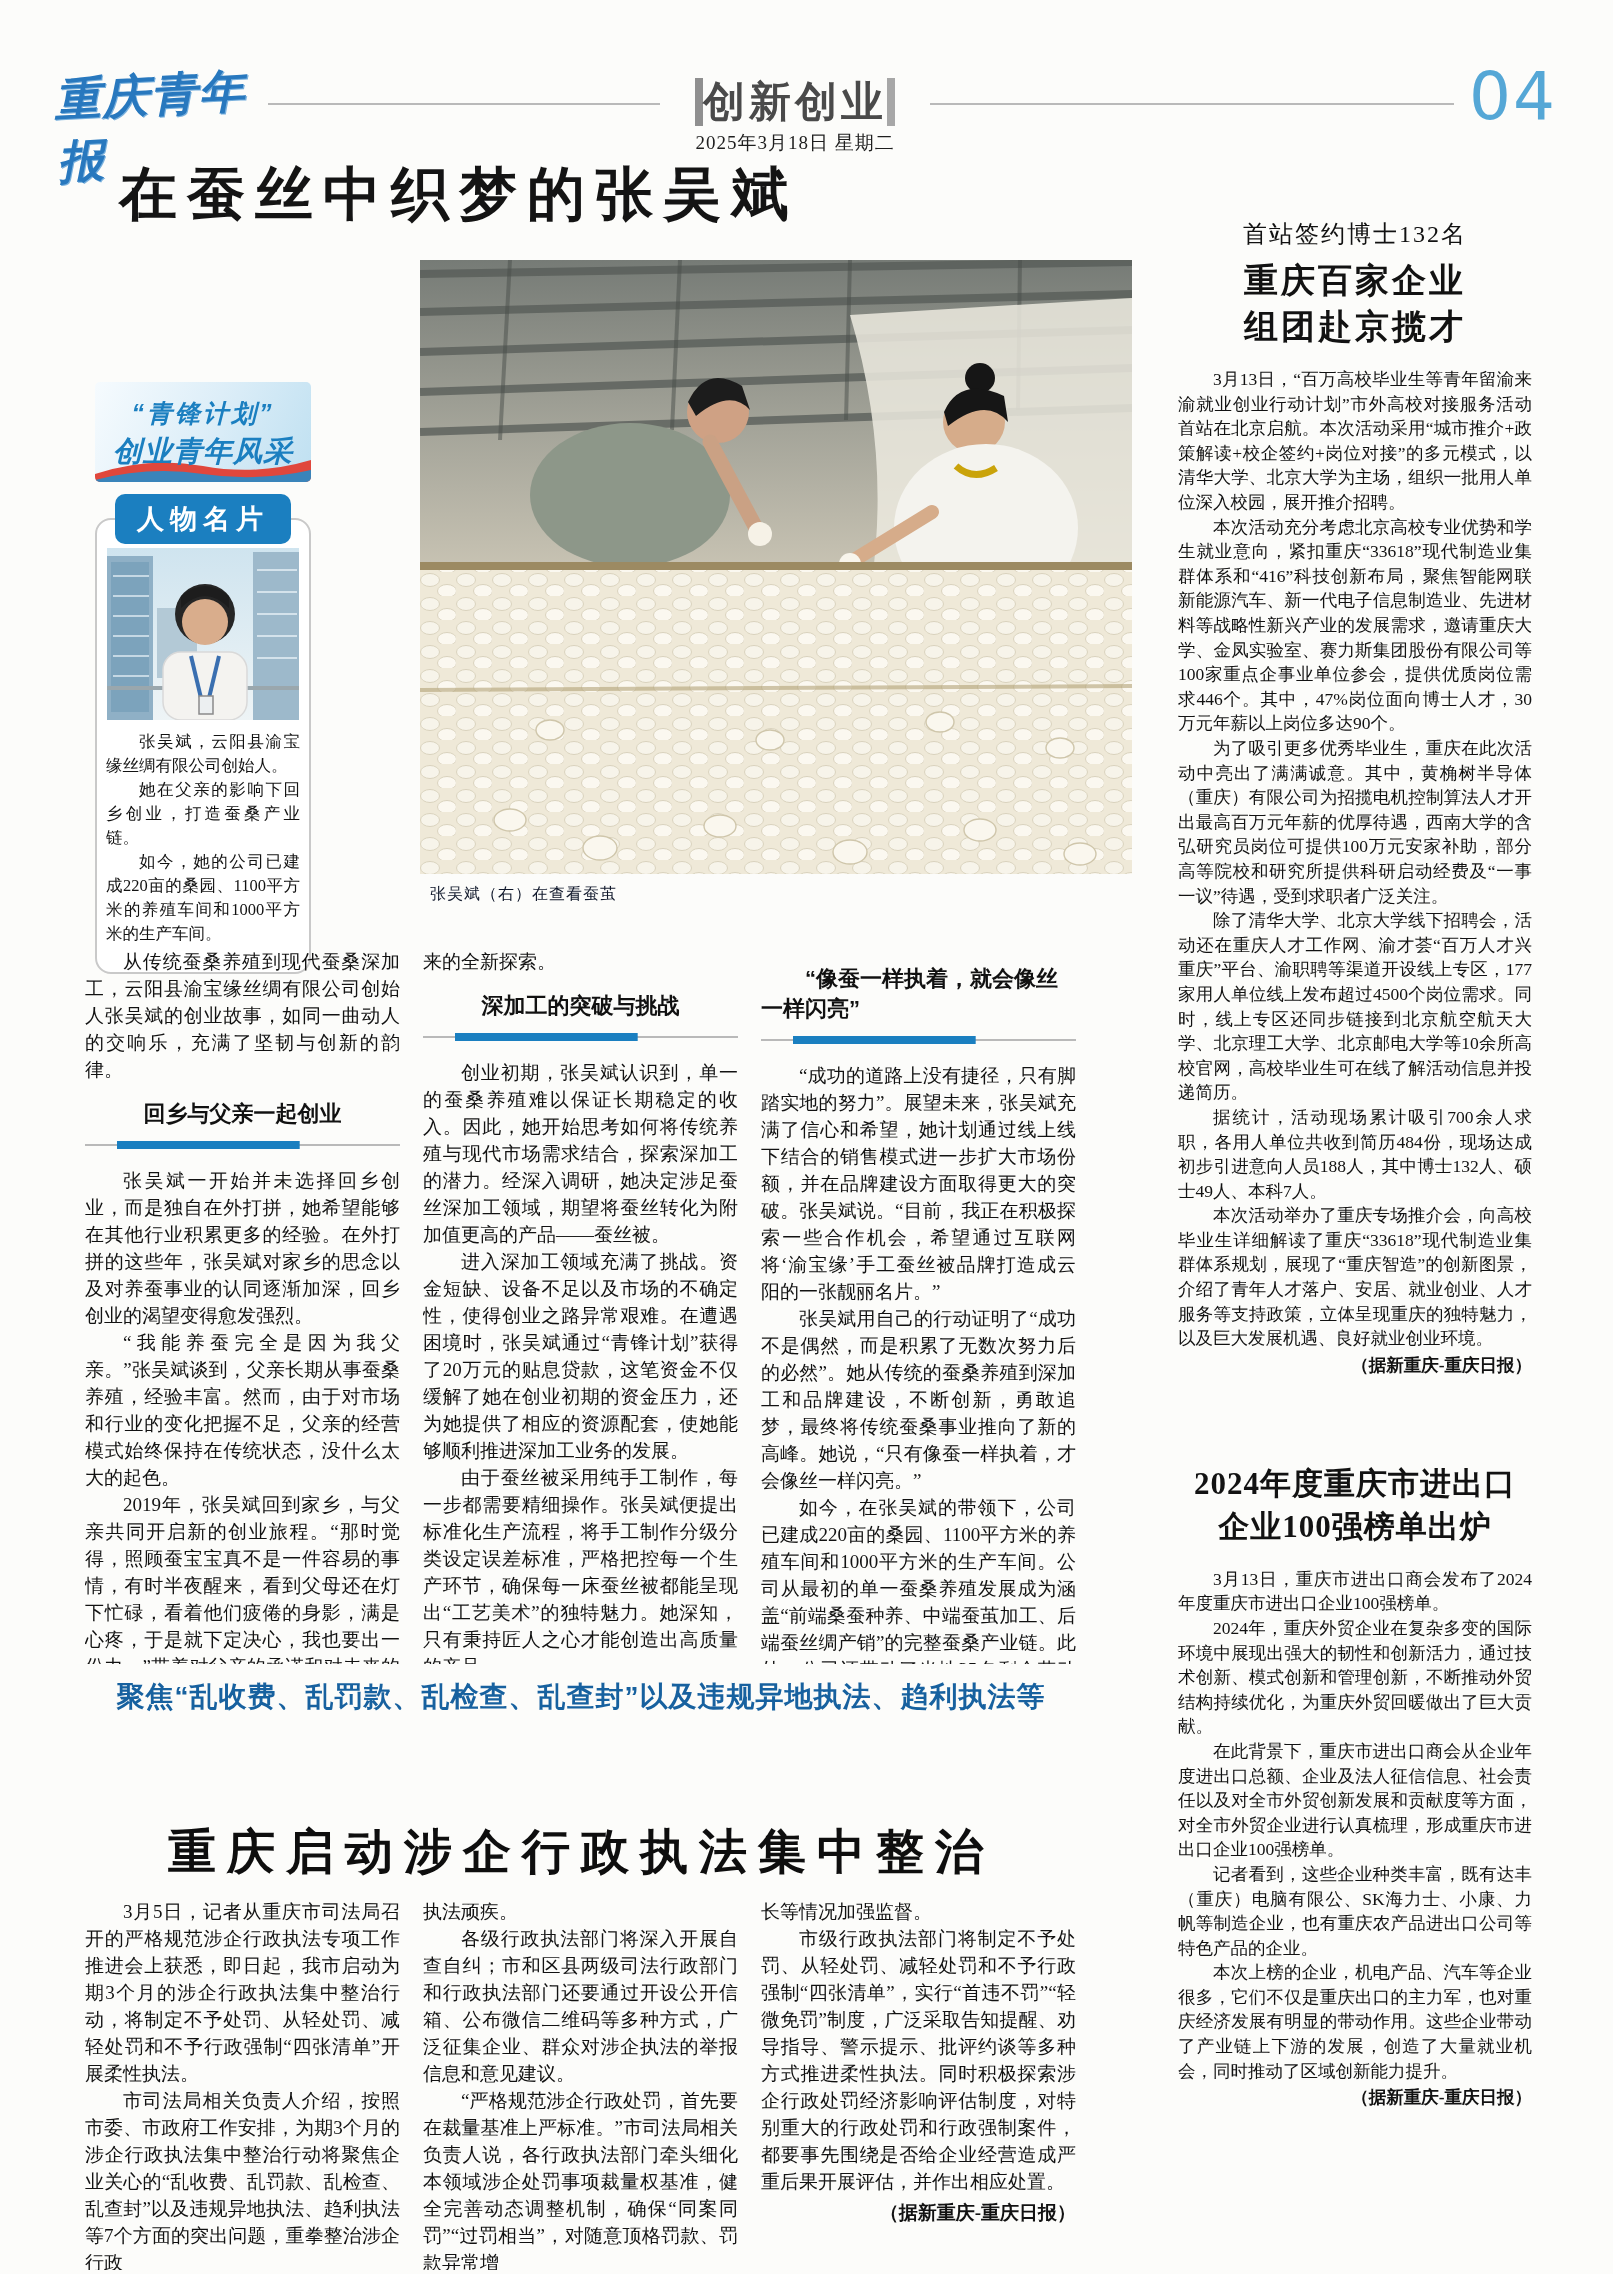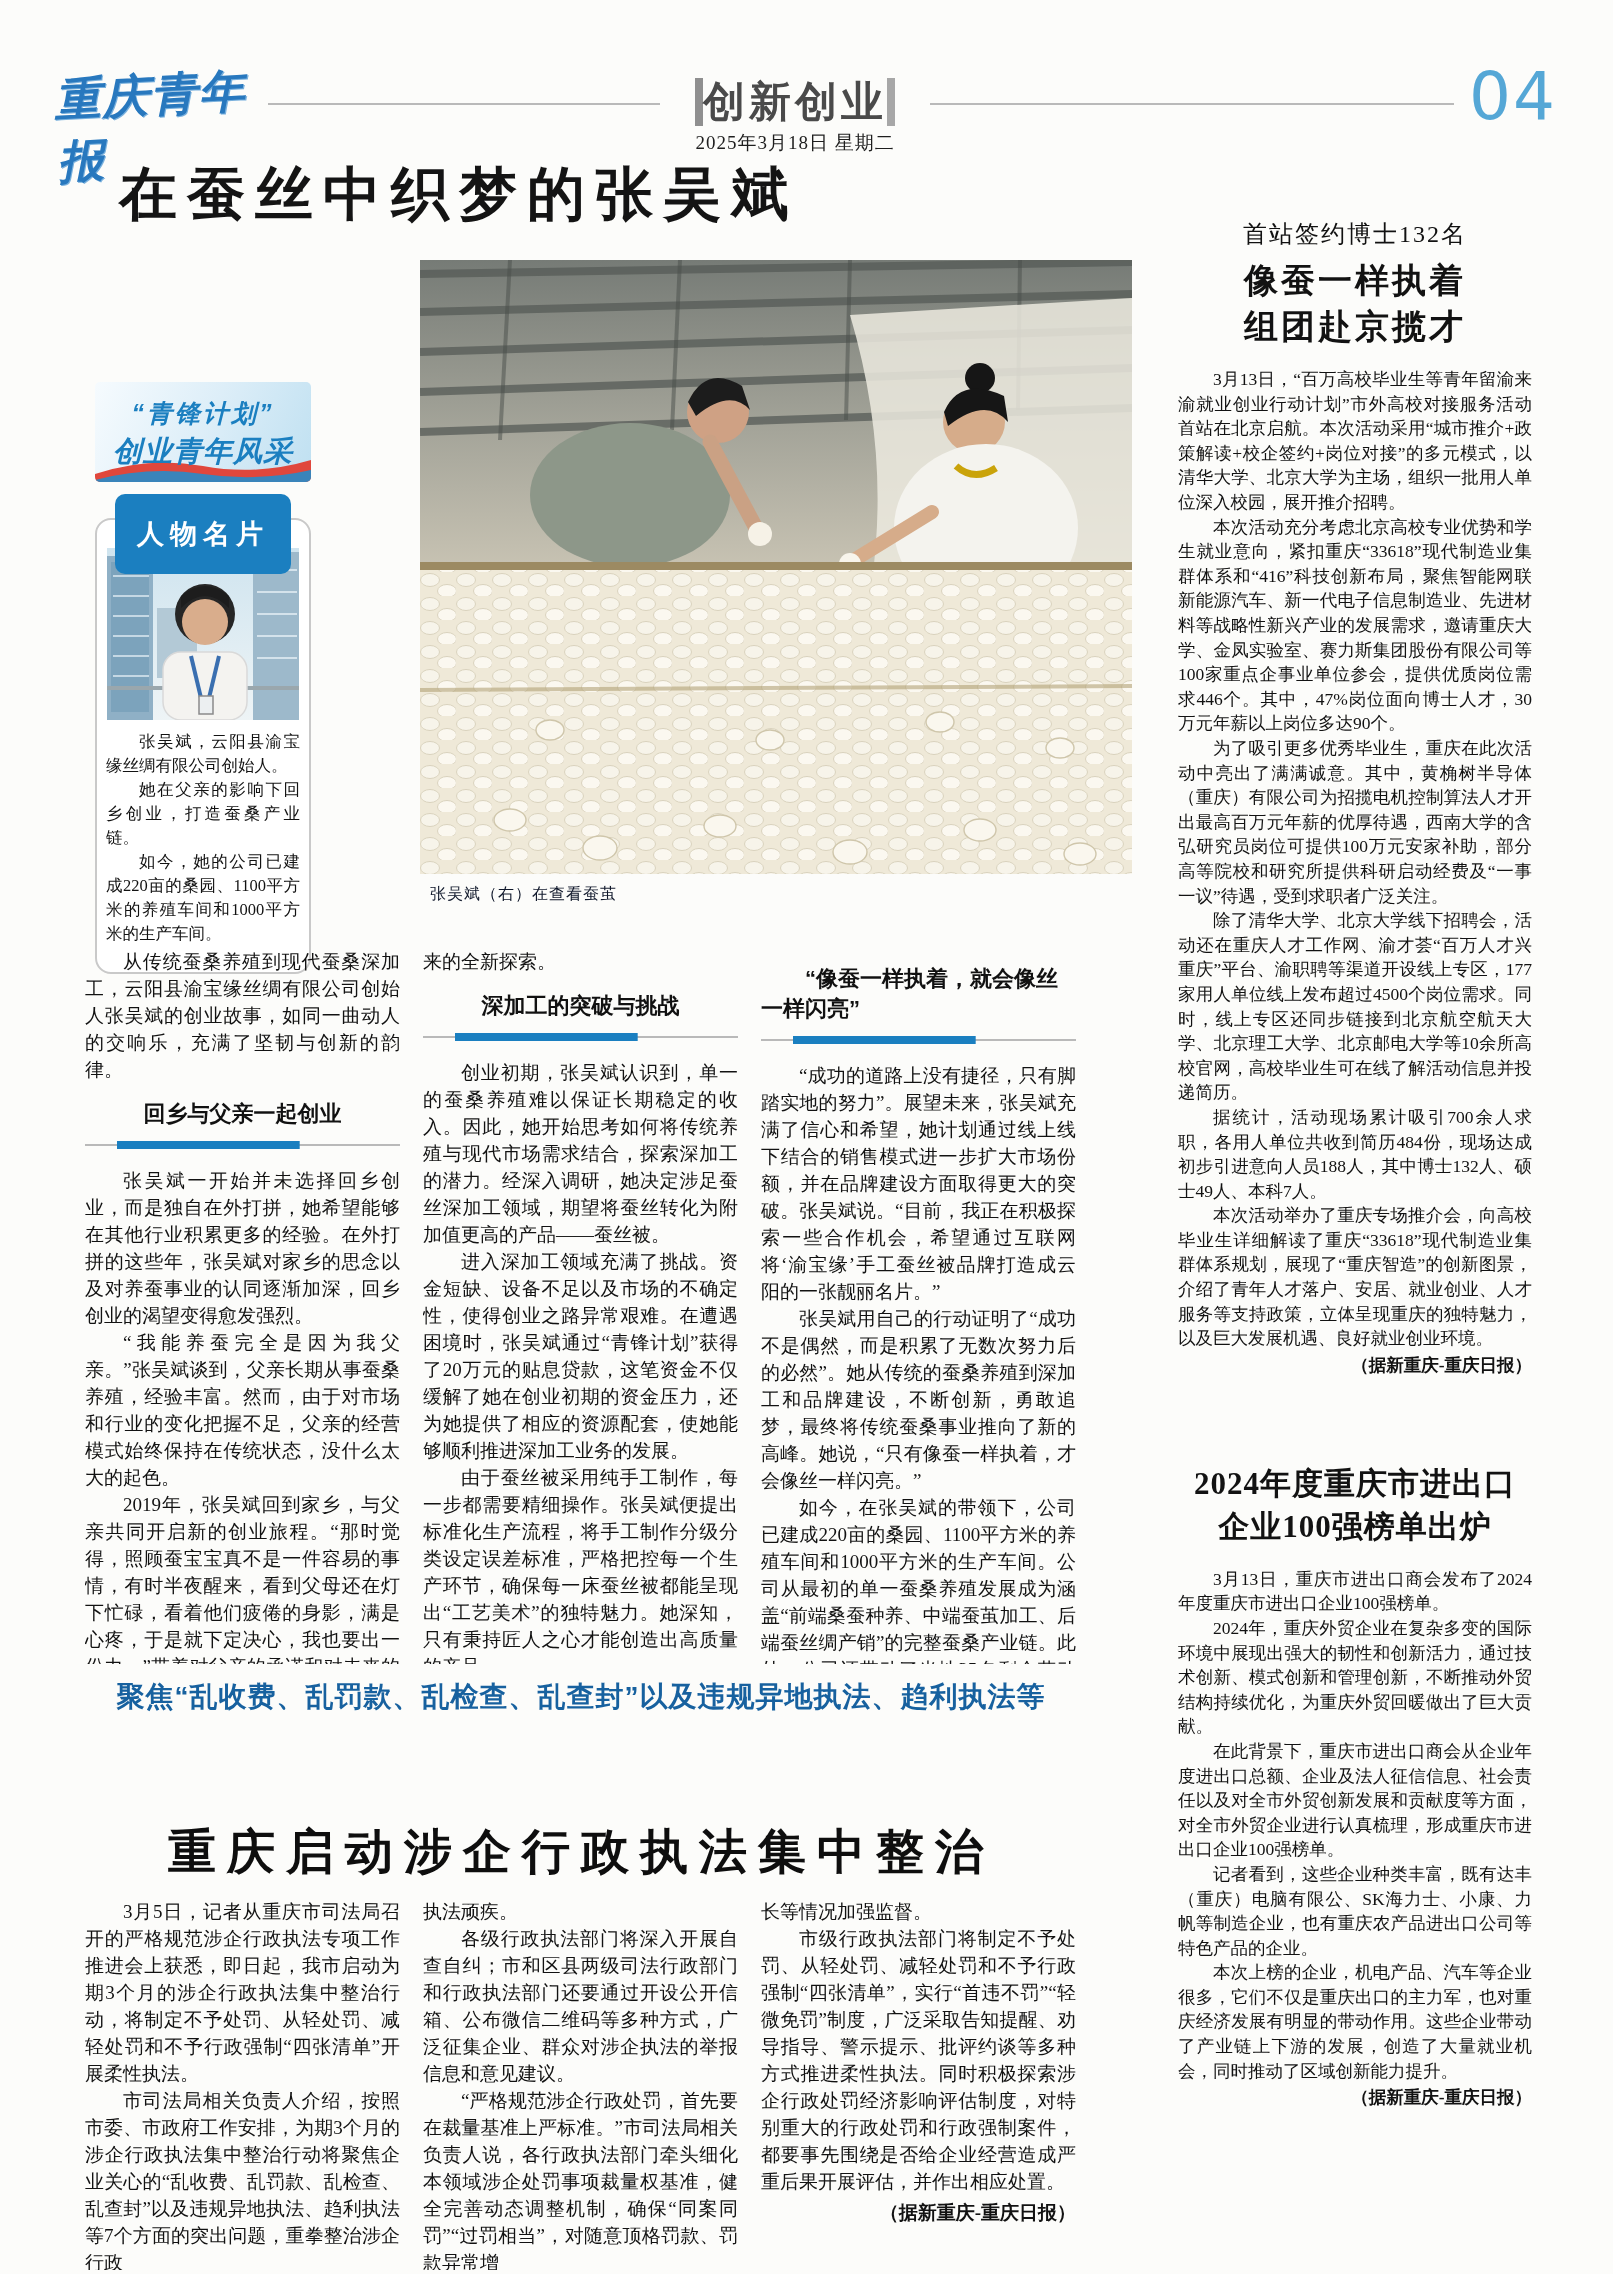--- a/index.html
+++ b/index.html
@@ -54,21 +54,21 @@
   #badge-wave{position:absolute;left:0;bottom:0;width:216px;height:30px;z-index:1;}
   
   #profile-card{
     position:absolute;left:95px;top:518px;width:216px;height:456px;box-sizing:border-box;
     border:2px solid #c9c9c9;border-radius:16px;background:#fff;
   }
   #profile-card-title{
     position:absolute;top:-26px;left:50%;transform:translateX(-50%);
     background:#1b7fc0;color:#fff;white-space:nowrap;
     font-family:"Liberation Sans",sans-serif;font-weight:bold;font-size:27px;letter-spacing:6px;
-    padding:22px 22px;border-radius:10px;
+    padding:7px 22px;border-radius:10px;
   }
   #profile-photo{display:block;margin:28px auto 8px;width:192px;height:172px;}
   #profile-text{padding:2px 9px 0;font-size:16.5px;line-height:24px;}
   #profile-text .para{text-indent:2em;text-align:justify;margin:0;}
   
   #article-photo{position:absolute;left:420px;top:260px;width:712px;height:614px;}
   #photo-caption{position:absolute;left:430px;top:884px;font-size:16px;color:#0f172a;letter-spacing:1px;}
   
   .col-wrap{position:absolute;display:flex;gap:23px;overflow:hidden;}
   #feature-columns{left:85px;top:948px;width:992px;height:716px;}
@@ -258,21 +258,21 @@
       <div class="quote-subhead">“像蚕一样执着，就会像丝一样闪亮”</div>
       <div class="para">“成功的道路上没有捷径，只有脚踏实地的努力”。展望未来，张吴斌充满了信心和希望，她计划通过线上线下结合的销售模式进一步扩大市场份额，并在品牌建设方面取得更大的突破。张吴斌说。“目前，我正在积极探索一些合作机会，希望通过互联网将‘渝宝缘’手工蚕丝被品牌打造成云阳的一张靓丽名片。”</div>
       <div class="para">张吴斌用自己的行动证明了“成功不是偶然，而是积累了无数次努力后的必然”。她从传统的蚕桑养殖到深加工和品牌建设，不断创新，勇敢追梦，最终将传统蚕桑事业推向了新的高峰。她说，“只有像蚕一样执着，才会像丝一样闪亮。”</div>
       <div class="para">如今，在张吴斌的带领下，公司已建成220亩的桑园、1100平方米的养殖车间和1000平方米的生产车间。公司从最初的单一蚕桑养殖发展成为涵盖“前端桑蚕种养、中端蚕茧加工、后端蚕丝绸产销”的完整蚕桑产业链。此外，公司还带动了当地35名剩余劳动力就业，其中包括7户脱贫户18人，每户年均增收5000多元。</div>
     </div>
 </div>
 
 <div id="right-article-1">
   <div class="kicker">首站签约博士132名</div>
   <div class="r-title">
-      <div class="tl">像蚕一样执着</div>
+      <div class="tl">重庆百家企业</div>
       <div class="tl">组团赴京揽才</div>
     </div>
   <div class="r-body">
       <div class="rp">3月13日，“百万高校毕业生等青年留渝来渝就业创业行动计划”市外高校对接服务活动首站在北京启航。本次活动采用“城市推介+政策解读+校企签约+岗位对接”的多元模式，以清华大学、北京大学为主场，组织一批用人单位深入校园，展开推介招聘。</div>
       <div class="rp">本次活动充分考虑北京高校专业优势和学生就业意向，紧扣重庆“33618”现代制造业集群体系和“416”科技创新布局，聚焦智能网联新能源汽车、新一代电子信息制造业、先进材料等战略性新兴产业的发展需求，邀请重庆大学、金凤实验室、赛力斯集团股份有限公司等100家重点企事业单位参会，提供优质岗位需求446个。其中，47%岗位面向博士人才，30万元年薪以上岗位多达90个。</div>
       <div class="rp">为了吸引更多优秀毕业生，重庆在此次活动中亮出了满满诚意。其中，黄桷树半导体（重庆）有限公司为招揽电机控制算法人才开出最高百万元年薪的优厚待遇，西南大学的含弘研究员岗位可提供100万元安家补助，部分高等院校和研究所提供科研启动经费及“一事一议”待遇，受到求职者广泛关注。</div>
       <div class="rp">除了清华大学、北京大学线下招聘会，活动还在重庆人才工作网、渝才荟“百万人才兴重庆”平台、渝职聘等渠道开设线上专区，177家用人单位线上发布超过4500个岗位需求。同时，线上专区还同步链接到北京航空航天大学、北京理工大学、北京邮电大学等10余所高校官网，高校毕业生可在线了解活动信息并投递简历。</div>
       <div class="rp">据统计，活动现场累计吸引700余人求职，各用人单位共收到简历484份，现场达成初步引进意向人员188人，其中博士132人、硕士49人、本科7人。</div>
       <div class="rp">本次活动举办了重庆专场推介会，向高校毕业生详细解读了重庆“33618”现代制造业集群体系规划，展现了“重庆智造”的创新图景，介绍了青年人才落户、安居、就业创业、人才服务等支持政策，立体呈现重庆的独特魅力，以及巨大发展机遇、良好就业创业环境。</div>
     </div>

